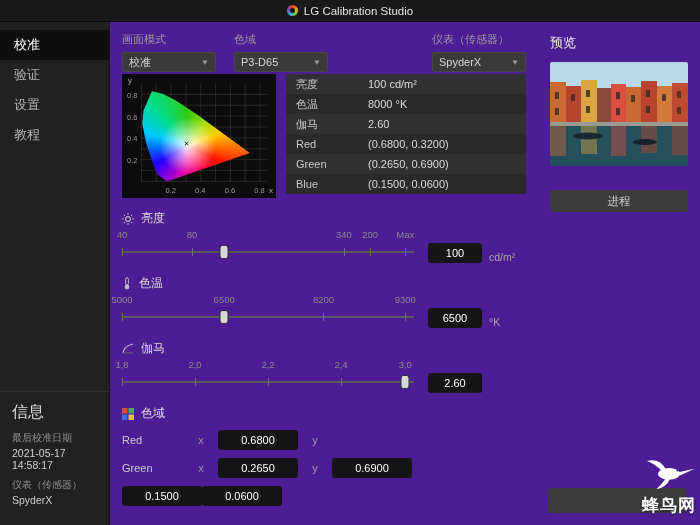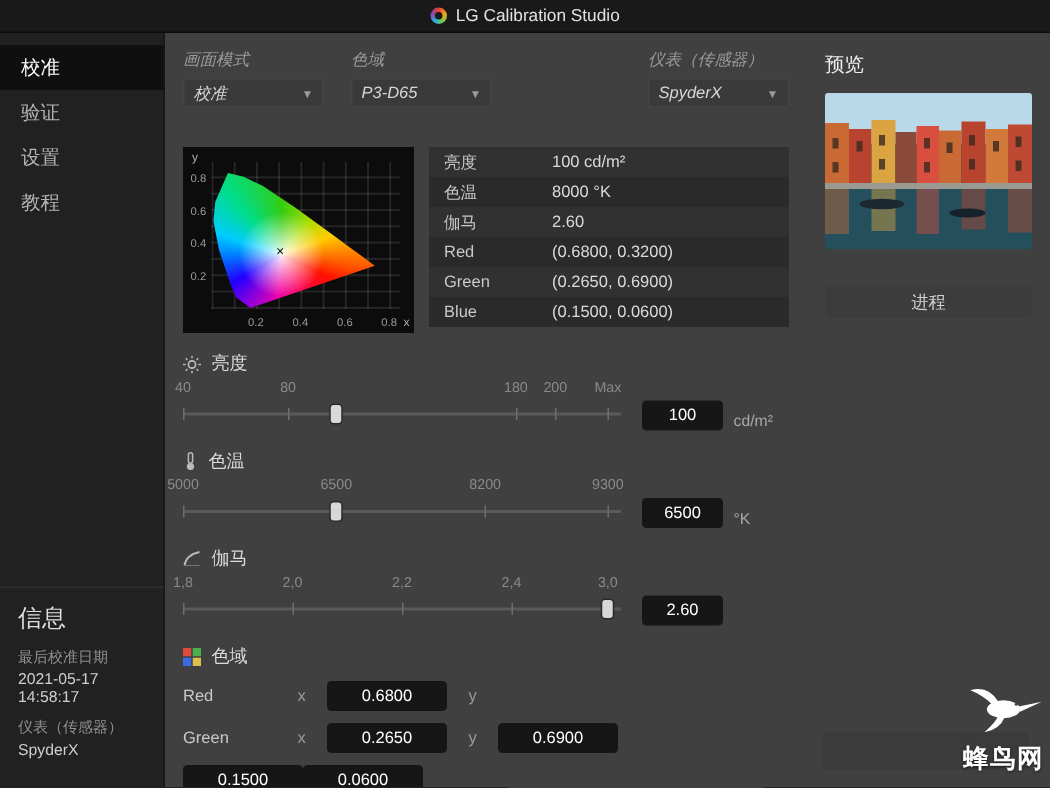--- a/index.html
+++ b/index.html
@@ -1,18 +1,18 @@
 <!DOCTYPE html>
 <html><head>
 <meta charset="utf-8">
 <style>
   * { margin:0; padding:0; box-sizing:border-box; }
   html,body { background:#111; }
   body { font-family:"Liberation Sans","DejaVu Sans",sans-serif; }
-  .window { position:relative; width:700px; height:525px; background:#404040; overflow:hidden; margin:0 auto; }
+  .window { position:relative; width:700px; height:525px; background:#4c1d95; overflow:hidden; margin:0 auto; }
 
   
   .titlebar { height:22px; background:#191919; display:flex; align-items:center; justify-content:center; gap:6px; border-bottom:1px solid #0c0c0c; }
   .titlebar .title { font-size:11.5px; color:#e2e2e2; }
   .logo { width:11px; height:11px; border-radius:50%; background:conic-gradient(#e8412c,#f5a623,#7ac943,#29abe2,#8e44ad,#e8412c); position:relative; }
   .logo::after { content:""; position:absolute; left:3px; top:3px; width:5px; height:5px; border-radius:50%; background:#191919; }
 
   .layout { display:flex; height:503px; }
 
   
@@ -21,21 +21,21 @@
   .nav-item.active { background:#0f0f0f; color:#ffffff; }
   .side-info { margin-top:auto; padding:10px 12px 12px 12px; border-top:1px solid #2e2e2e; }
   .side-info .h { font-size:16px; color:#dedede; margin-bottom:8px; }
   .side-info .lab { font-size:10px; color:#8f8f8f; margin-bottom:2px; }
   .side-info .val { font-size:10.5px; color:#cfcfcf; margin-bottom:7px; }
 
   
   .main { flex:1; padding:10px 12px 0 12px; position:relative; }
   .sec-title { font-size:13px; color:#ebebeb; margin:2px 0 10px; }
 
-  .selects-row { display:flex; gap:18px; margin-bottom:26px;font-style:italic; }
+  .selects-row { display:flex; gap:18px; margin-bottom:2px; }
   .sel-group .lab { font-size:11px; color:#9a9a9a; margin-bottom:5px; }
   .dropdown { width:94px; height:20px; background:#3a3a3a; border:1px solid #454545; border-radius:2px; display:flex; align-items:center; justify-content:space-between; padding:0 6px; font-size:11px; color:#d6d6d6; cursor:pointer; }
   .dropdown .chev { font-size:8px; color:#999; }
   .sel-sensor { margin-left:auto; }
 
   
   .diagram-row { display:flex; gap:10px; margin-bottom:4px; }
   .cie { width:154px; height:124px; background:#0c0c0c; position:relative; flex:none; }
   .cie-plot { position:absolute; left:19px; top:10px; right:9px; bottom:16px;
     background-image:linear-gradient(to right, rgba(255,255,255,.10) 1px, transparent 1px),
@@ -201,21 +201,21 @@
                 <line x1="9" y1="3" x2="10.2" y2="1.8"></line>
               </g>
             </svg>
           </span>
         <span>亮度</span>
       </div>
       <div class="slider-row">
         <div class="track-zone">
           <span class="tick-label" style="left:0%">40</span>
           <span class="tick-label" style="left:24%">80</span>
-          <span class="tick-label" style="left:76%">180</span>
+          <span class="tick-label" style="left:76%">340</span>
           <span class="tick-label" style="left:85%">200</span>
           <span class="tick-label" style="left:97%">Max</span>
           <div class="track">
             <span class="tickmark" style="left:0%"></span>
               <span class="tickmark" style="left:24%"></span>
               <span class="tickmark" style="left:76%"></span>
               <span class="tickmark" style="left:85%"></span>
               <span class="tickmark" style="left:97%"></span>
             <div class="handle" style="left:35%"></div>
           </div>

